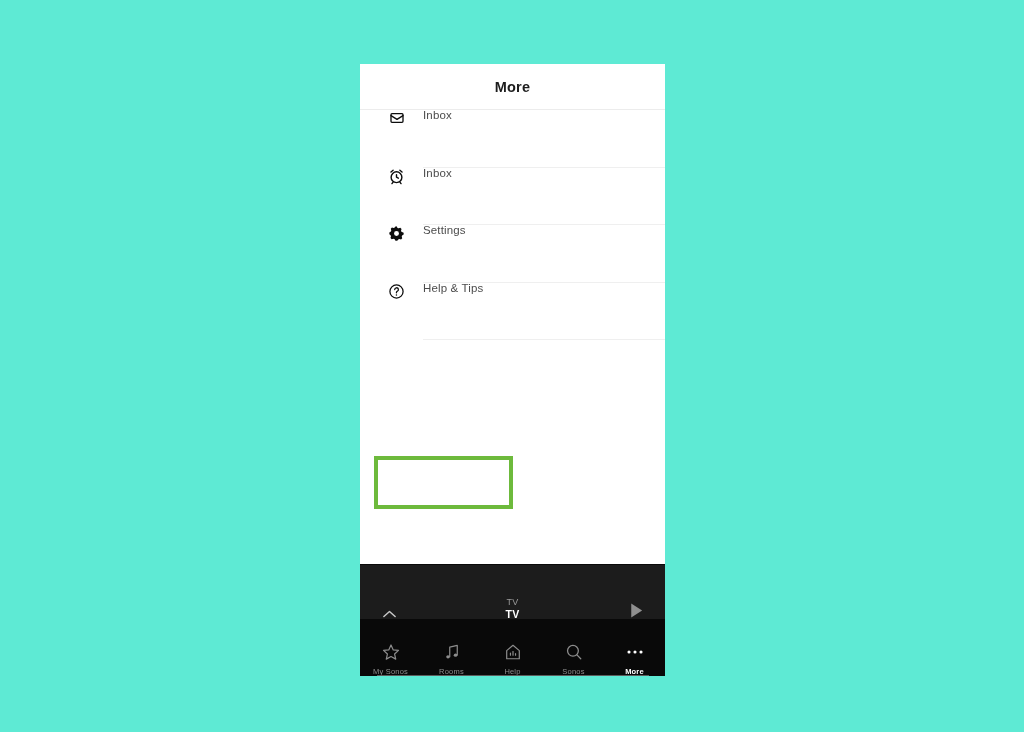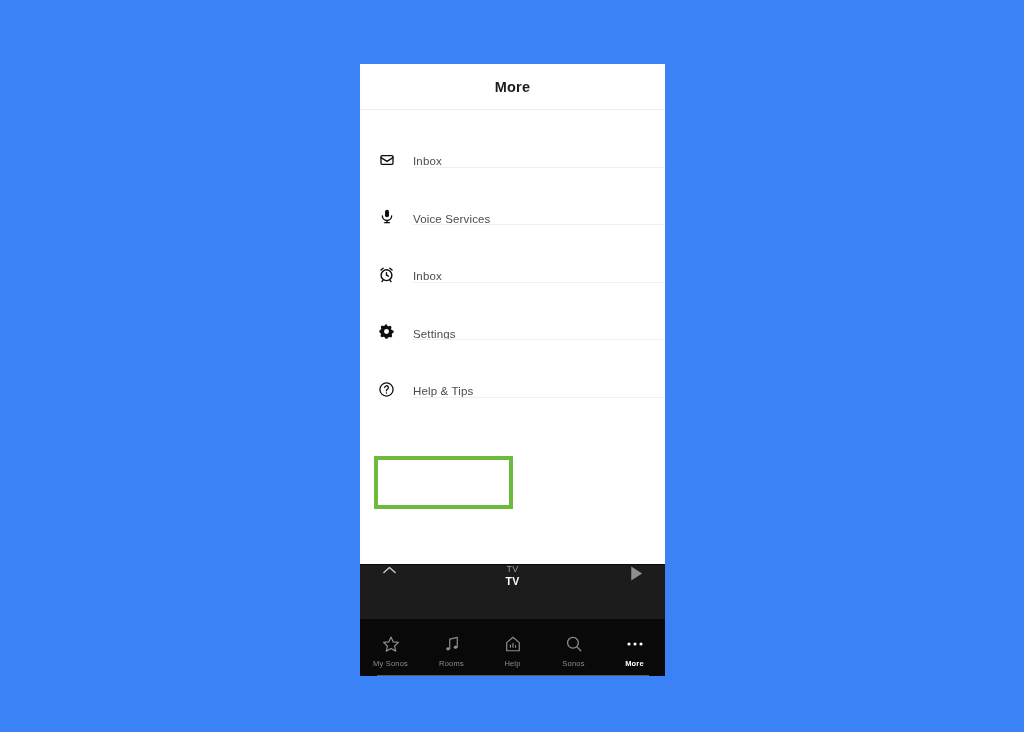--- a/index.html
+++ b/index.html
@@ -13,21 +13,21 @@
     overflow: hidden;
     font-family: "Liberation Sans", sans-serif;
     -webkit-font-smoothing: antialiased;
   }
 
   
   #screen {
     position: relative;
     width: 1024px;
     height: 732px;
-    background: #3b82f6;
+    background: #5eead4;
   }
 
   
   #phone {
     position: absolute;
     left: 360px;
     top: 64px;
     width: 305px;
     height: 612px;
     background: #000000;
@@ -69,23 +69,24 @@
     flex: 1 1 auto;
     display: flex;
     flex-direction: column;
   }
 
   .menu-row {
     position: relative;
     height: 57.5px;
     flex: 0 0 auto;
     display: flex;
-    align-items: flex-end;
+    align-items: flex-start;
     background: #ffffff;
     cursor: pointer;
+    margin-left: 10px;
   }
   .menu-row .icon-slot {
     width: 53px;
     min-width: 53px;
     display: flex;
     align-items: center;
     justify-content: center;
     color: #0d0d0d;
   }
   .menu-row .row-label {
@@ -122,21 +123,21 @@
     pointer-events: none;
   }
 
   
   .now-playing {
     height: 54px;
     flex: 0 0 auto;
     background: #1c1c1c;
     border-top: 1px solid #0a0a0a;
     display: flex;
-    align-items: flex-start;
+    align-items: flex-end;
     position: relative;
   }
   .np-expand {
     width: 58px;
     min-width: 58px;
     display: flex;
     align-items: center;
     justify-content: center;
     cursor: pointer;
   }
@@ -170,21 +171,21 @@
     justify-content: center;
     cursor: pointer;
   }
 
   
   .tab-bar {
     height: 56px;
     flex: 0 0 auto;
     background: #090909;
     display: flex;
-    align-items: center;
+    align-items: flex-end;
     padding-top: 7px;
     box-sizing: border-box;
   }
   .tab {
     flex: 1 1 0;
     display: flex;
     flex-direction: column;
     align-items: center;
     justify-content: flex-start;
     gap: 6px;
@@ -245,31 +246,20 @@
         <div class="menu-row">
           <span class="icon-slot">
             <svg width="16" height="16" viewBox="0 0 24 24" fill="none" stroke="currentColor" stroke-width="2" stroke-linecap="round" stroke-linejoin="round">
               <path d="M3 8.5 L12 14 L21 8.5"></path>
               <rect x="3" y="5.5" width="18" height="13" rx="1.5"></rect>
             </svg>
           </span>
           <span class="row-label">Inbox</span>
         </div>
 
-        <div class="menu-row">
-          <span class="icon-slot">
-            <svg width="16" height="17" viewBox="0 0 24 24" fill="none" stroke="currentColor" stroke-width="2" stroke-linecap="round" stroke-linejoin="round">
-              <rect x="9" y="2" width="6" height="11" rx="3" fill="currentColor" stroke="none"></rect>
-              <path d="M5 11a7 7 0 0 0 14 0"></path>
-              <line x1="12" y1="18" x2="12" y2="21"></line>
-              <line x1="8.5" y1="21.3" x2="15.5" y2="21.3"></line>
-            </svg>
-          </span>
-          <span class="row-label">Voice Services</span>
-        </div>
 
 
 
         <div class="menu-row">
           <span class="icon-slot">
             <svg width="17" height="17" viewBox="0 0 24 24" fill="none" stroke="currentColor" stroke-width="2" stroke-linecap="round" stroke-linejoin="round">
               <circle cx="12" cy="13" r="7.6"></circle>
               <path d="M12 9.4 L12 13 L14.6 14.4"></path>
               <path d="M4.2 5.6 L7.2 3.2"></path>
               <path d="M19.8 5.6 L16.8 3.2"></path>

